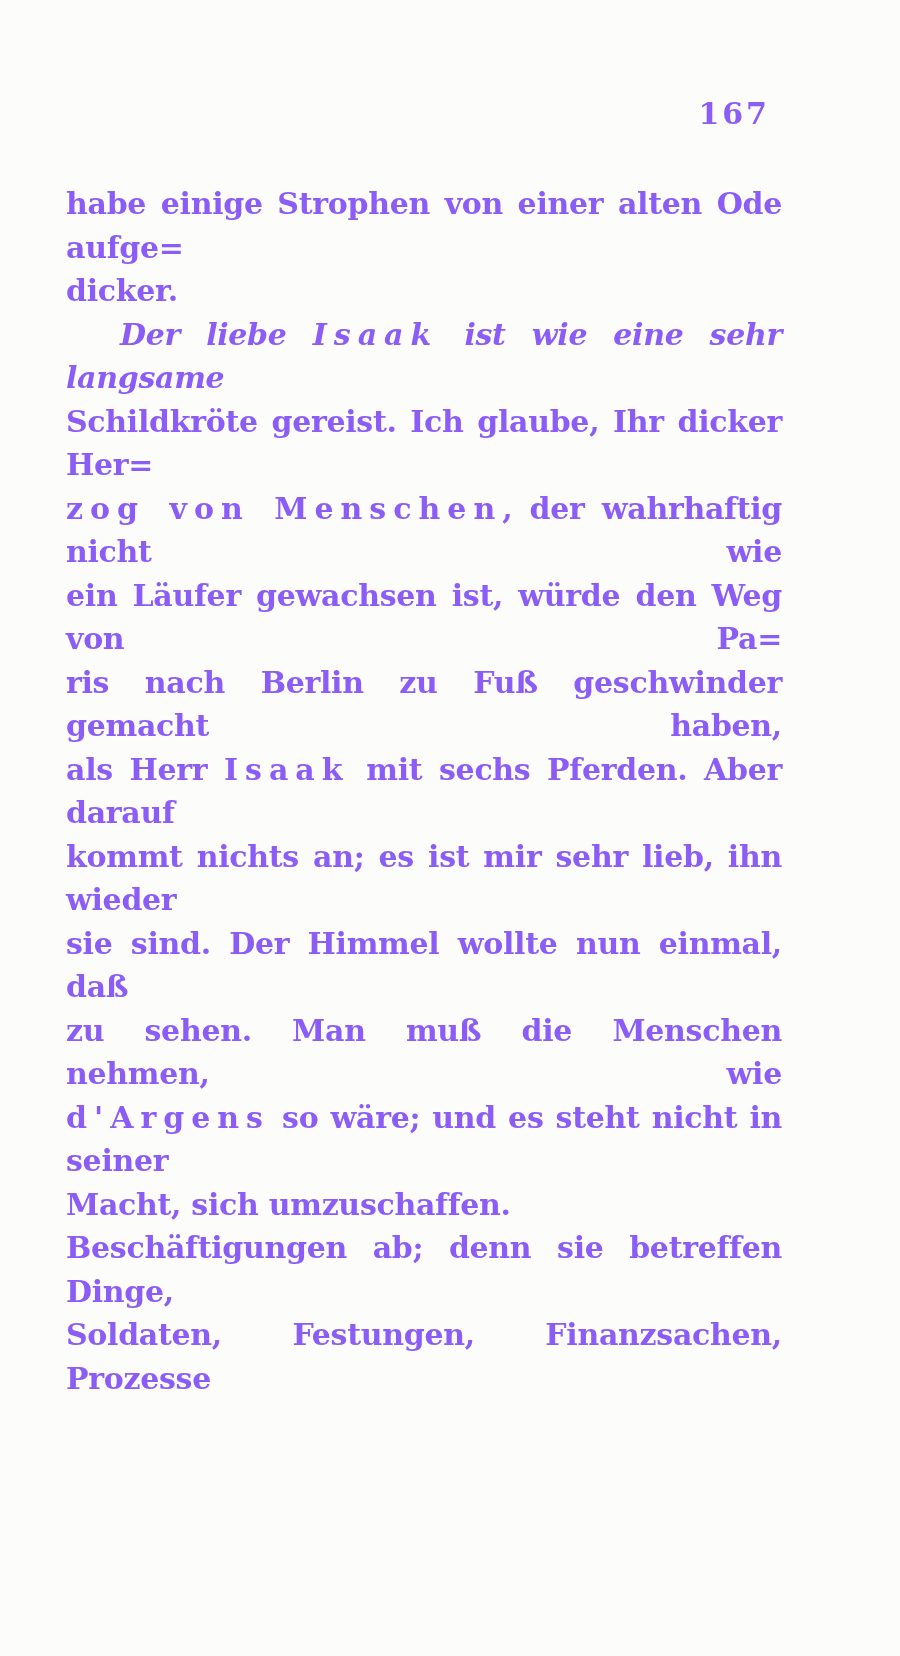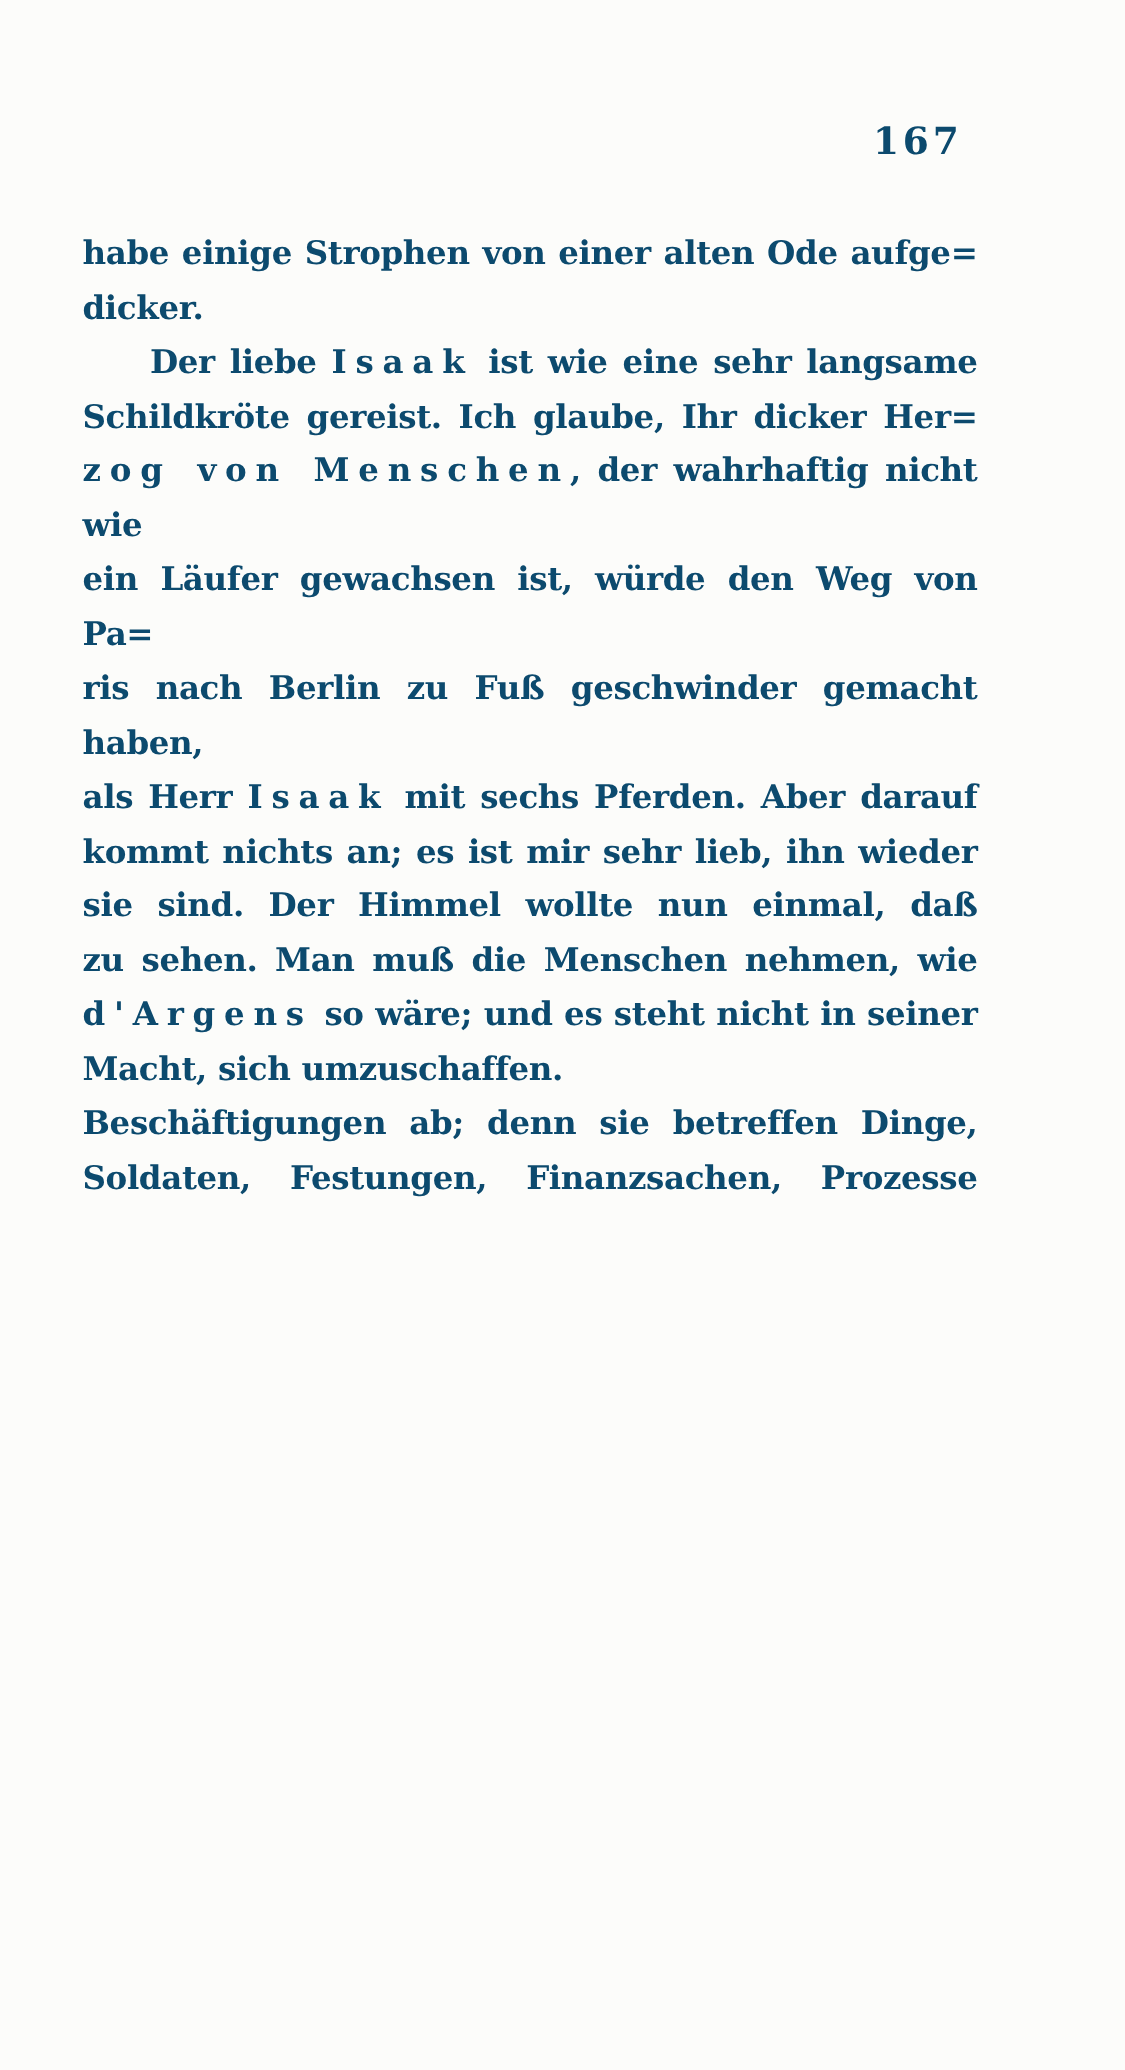--- a/index.html
+++ b/index.html
@@ -2,52 +2,52 @@
 <html><head>
 <meta charset="utf-8">
 <style>
   html, body { margin: 0; padding: 0; background: #f6f6f3; }
   .page {
     position: relative;
     width: 900px;
     height: 1656px;
     margin: 0 auto;
     background: #fcfcfa;
-    color: #0c4a6e;
+    color: #8b5cf6;
     font-family: "DejaVu Serif", serif;
     font-weight: 700;
     overflow: hidden;
   }
   .text-block {
     position: absolute;
     left: 66px;
     top: 96px;
     width: 716px;
   }
   .page-number {
     text-align: right;
     padding-right: 12px;
     font-size: 30px;
     line-height: 36px;
     letter-spacing: 3px;
     margin-bottom: 50px;
   }
   .paragraph { margin: 0; }
   .line {
-    font-size: 26px;
+    font-size: 30px;
     line-height: 43.5px;
     letter-spacing: -0.3px;
     text-align: left;
     white-space: normal;
   }
   .line.fill {
     text-align: justify;
     text-align-last: justify;
   }
-  .line.indent { text-indent: 54px; }
+  .line.indent { text-indent: 54px; font-style: italic; }
   .spaced { letter-spacing: 7px; }
 </style>
 </head>
 <body>
 
 <div class="page">
   <div class="text-block">
     <div class="page-number">167</div>
     <div>
         <div class="paragraph">

